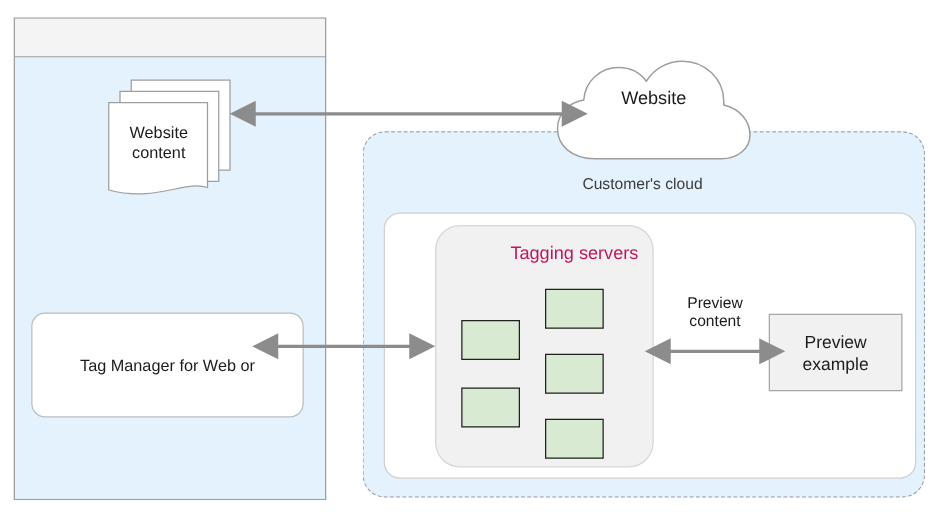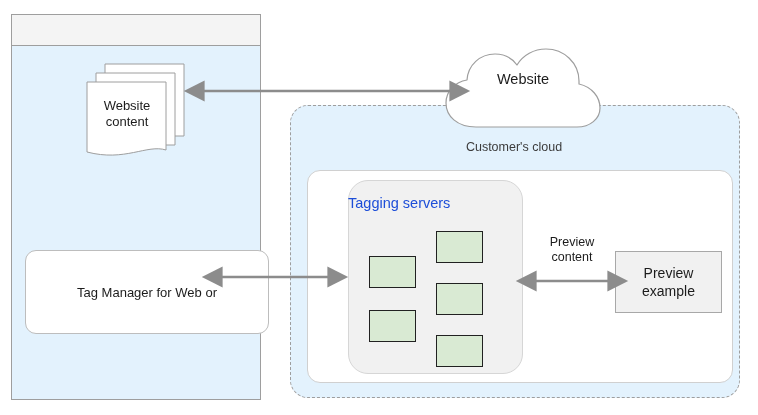--- a/index.html
+++ b/index.html
@@ -74,21 +74,21 @@
     font-size: 13px;
     line-height: 16px;
     color: #1c1c1c;
   }
 
   
   .tagmgr-box {
     position: absolute;
     left: 25px;
     top: 250px;
-    width: 244px;
+    width: 218px;
     height: 84px;
     box-sizing: border-box;
     background: #ffffff;
     border: 1px solid #bdbdbd;
     border-radius: 11px;
     display: flex;
     align-items: center;
     justify-content: center;
   }
   .tagmgr-label {
@@ -144,23 +144,24 @@
     box-sizing: border-box;
     background: #f1f1f1;
     border: 1px solid #d6d6d6;
     border-radius: 20px;
   }
   .tagging-title {
     position: absolute;
     left: 348px;
     top: 195px;
     width: 175px;
-    text-align: left;
+    text-align: center;
     font-size: 14.5px;
-    color: #1d4ed8;
+    color: #be185d;
+    padding-left: 24px;
   }
   .server-box {
     position: absolute;
     box-sizing: border-box;
     background: #d9ead3;
     border: 1px solid #212121;
     width: 47px;
     height: 32px;
   }
 

